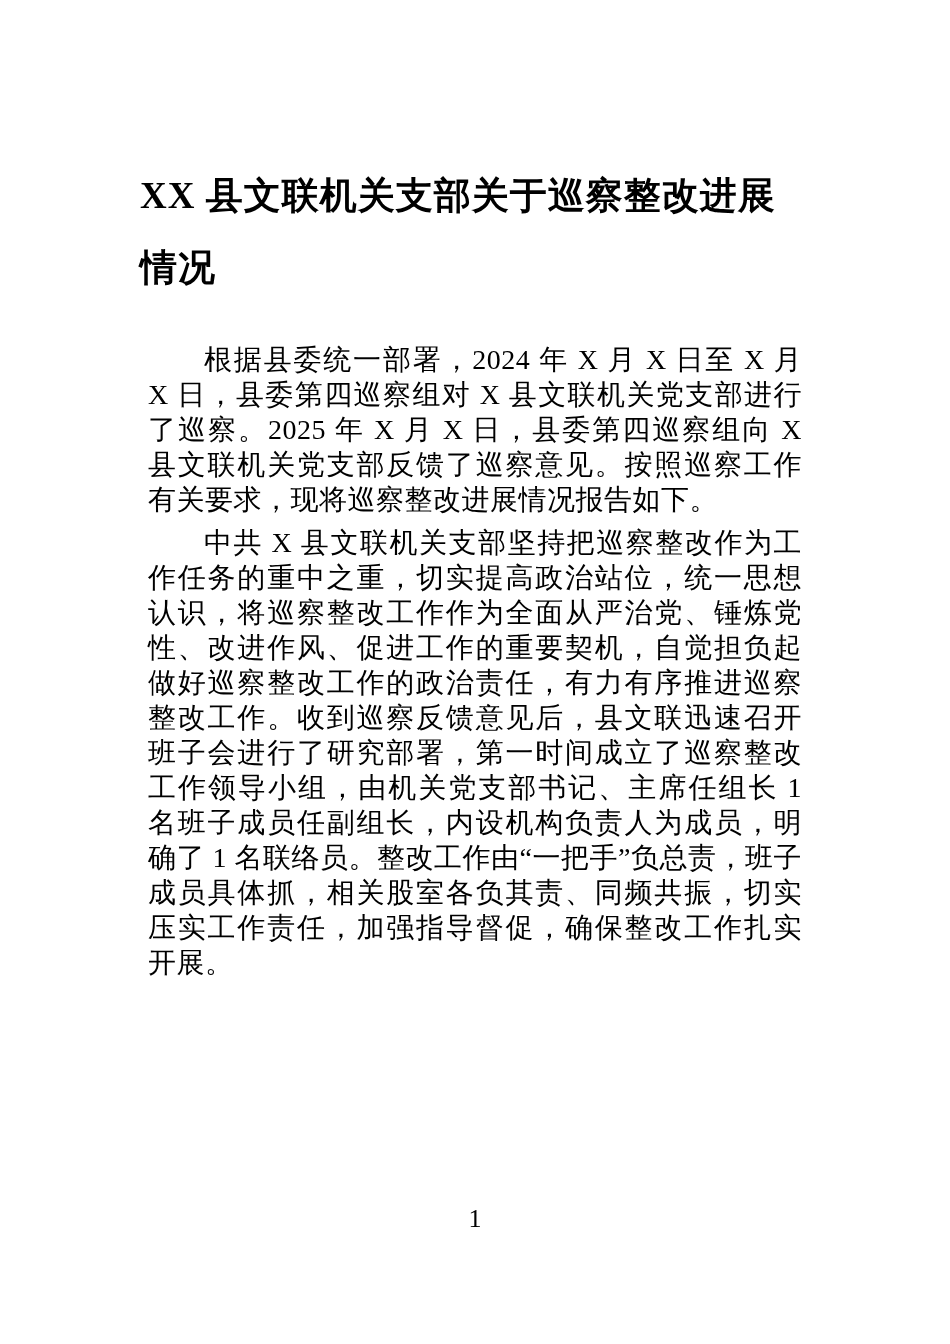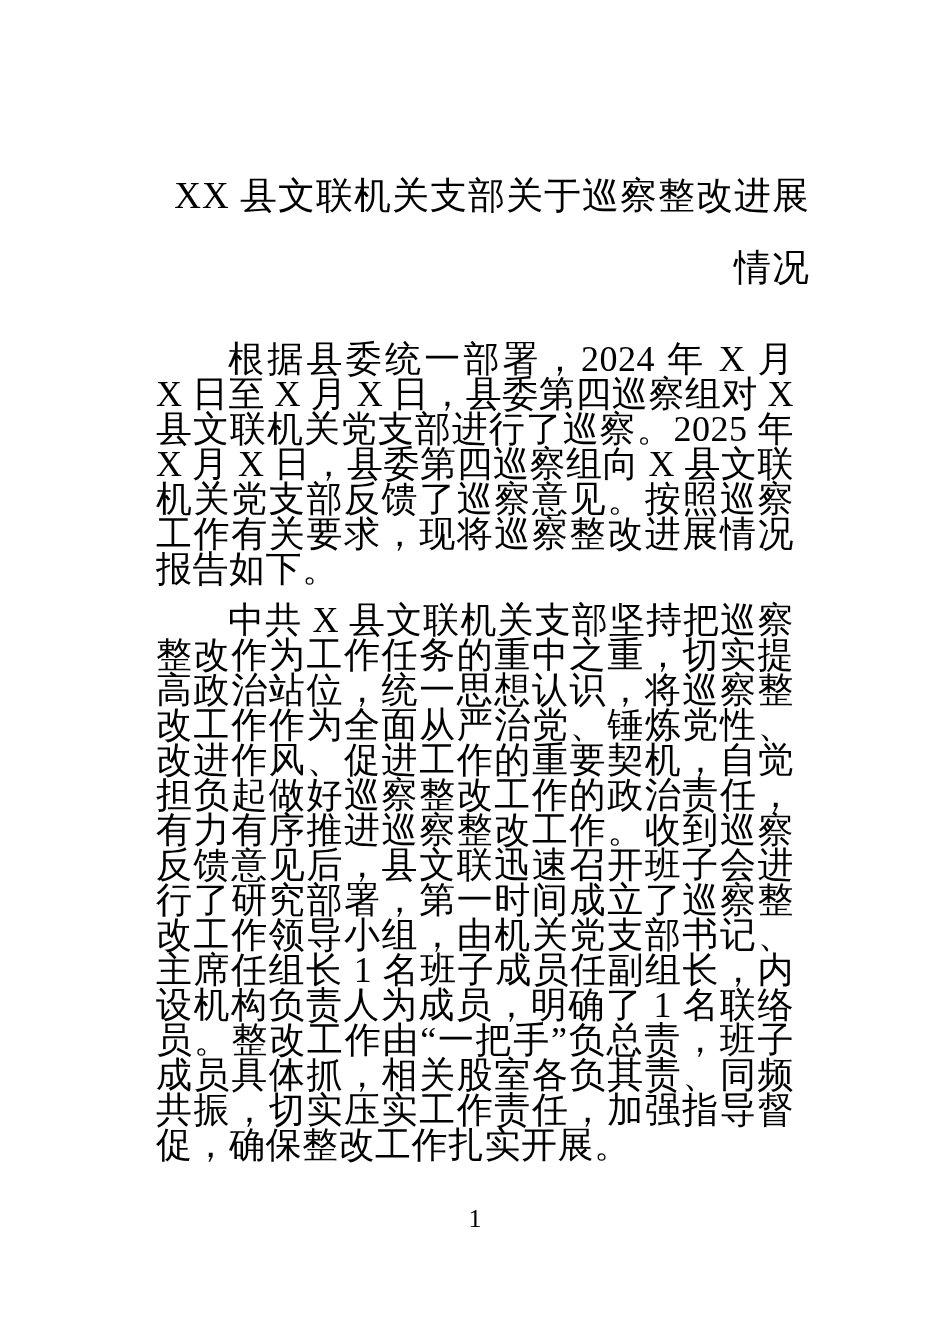--- a/index.html
+++ b/index.html
@@ -14,34 +14,34 @@
     height: 1344px;
     margin: 0 auto;
     background: #ffffff;
     box-sizing: border-box;
     padding: 160px 140px 0 140px;
     font-family: "Liberation Serif", "DejaVu Serif", serif;
     color: #000000;
     overflow: hidden;
   }
   .title {
-    text-align: right;
-    font-weight: normal;
+    text-align: left;
+    font-weight: bold;
     font-size: 37px;
     line-height: 72px;
     margin: 0 0 38px 0;
     letter-spacing: 1px;
   }
   .title-line {
     display: block;
   }
   .doc-body p {
-    font-size: 36px;
+    font-size: 28px;
     line-height: 35px;
-    margin: 16px;
+    margin: 8px;
     text-indent: 2em;
     text-align: justify;
     text-justify: inter-ideograph;
     letter-spacing: 0.5px;
     word-break: break-all;
   }
   .footer {
     position: absolute;
     left: 0;
     bottom: 110px;

